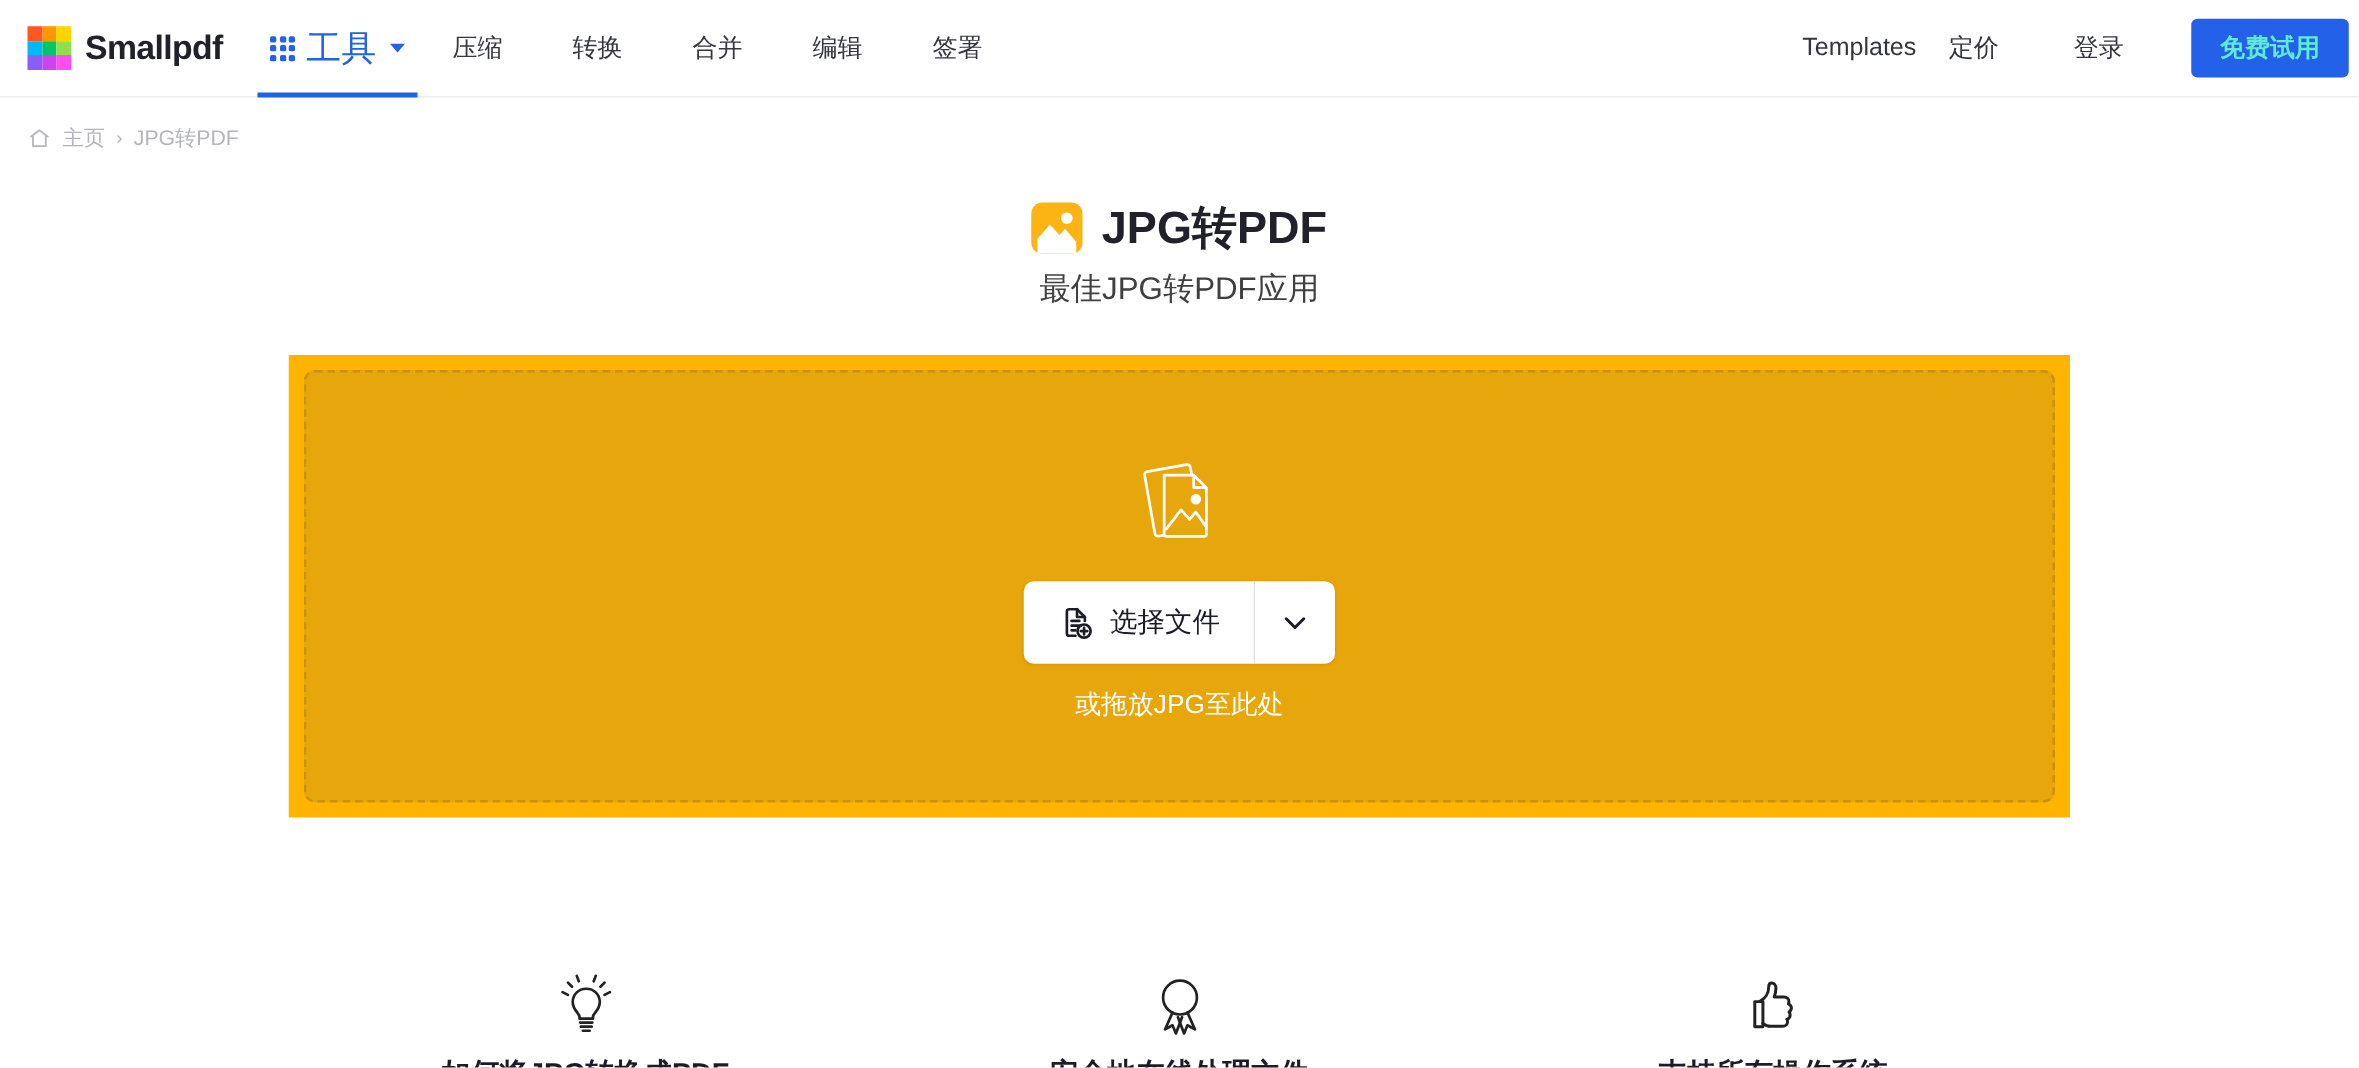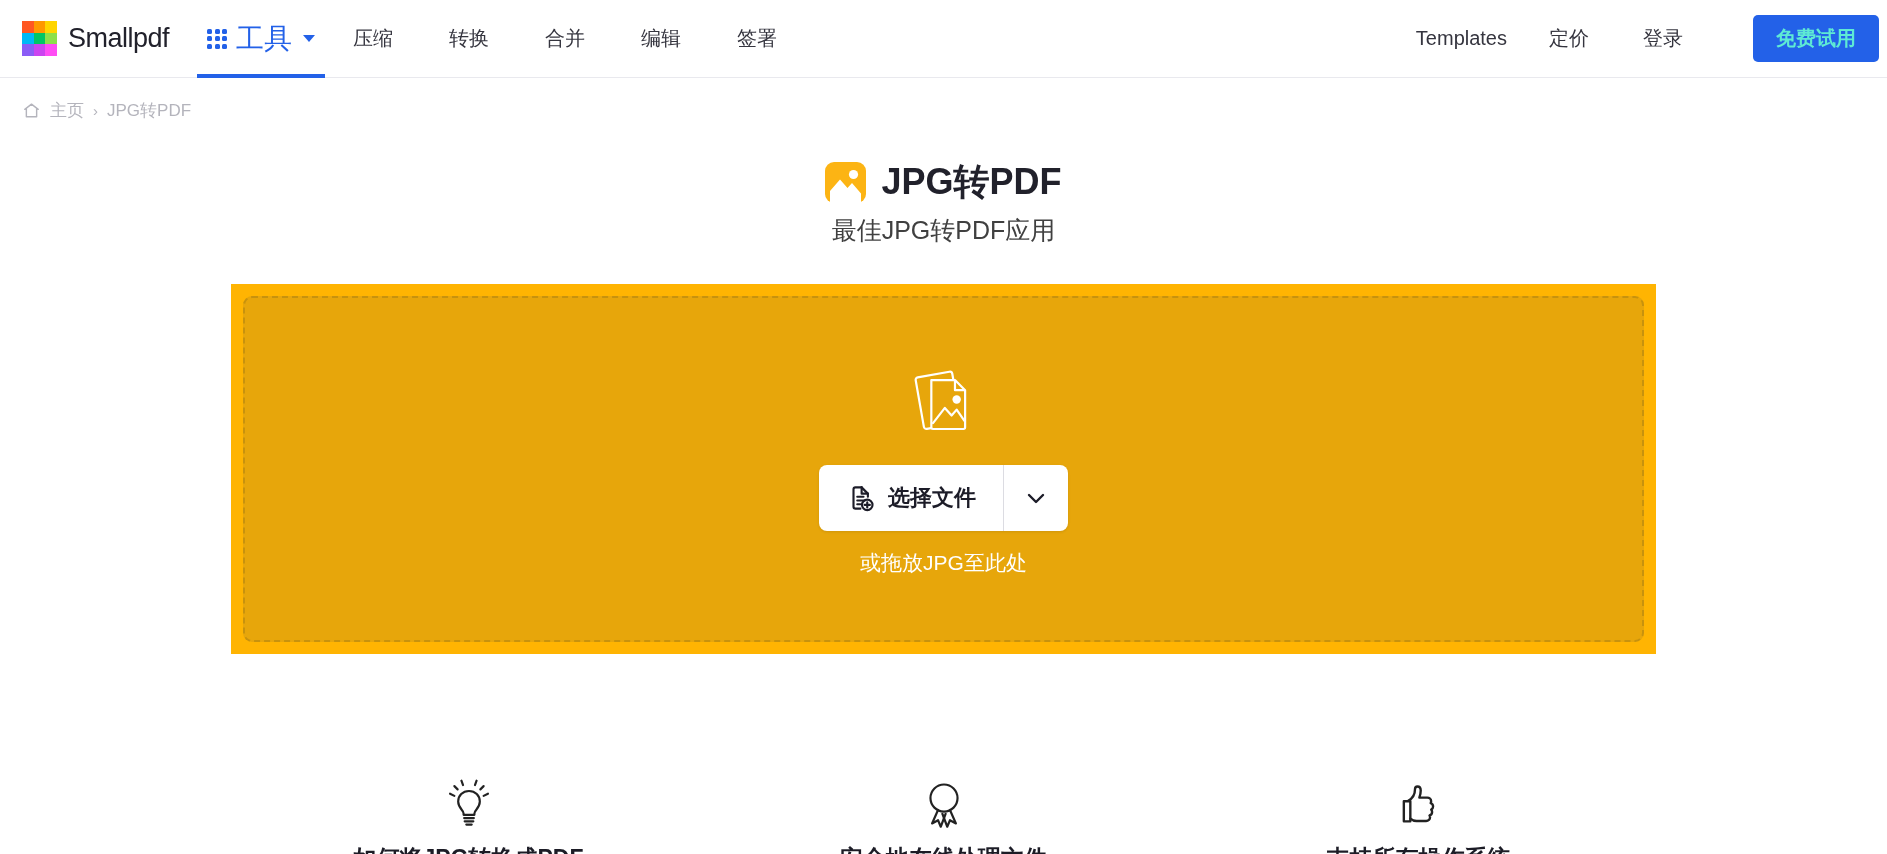--- a/index.html
+++ b/index.html
@@ -9,31 +9,31 @@
   }
   *{box-sizing:border-box;margin:0;padding:0}
   html,body{width:1887px;height:854px;overflow:hidden;background:#fff;
     font-family:"Liberation Sans","DejaVu Sans",sans-serif;color:var(--text-dark)}
 
   
   .header{height:78px;display:flex;align-items:center;border-bottom:1px solid var(--border);padding-left:22px}
   .brand{display:flex;align-items:center;gap:11px;cursor:pointer}
   .logo-grid{width:35px;height:35px;display:grid;grid-template-columns:repeat(3,1fr);grid-template-rows:repeat(3,1fr)}
   .logo-grid span{width:100%;height:100%}
-  .brand-name{font-size:27px;font-weight:normal;letter-spacing:-.5px}
+  .brand-name{font-size:27px;font-weight:bold;letter-spacing:-.5px}
   .tools{position:relative;height:78px;display:flex;align-items:center;gap:9px;margin-left:28px;padding:0 10px;color:var(--accent);cursor:pointer}
   .tools::after{content:"";position:absolute;left:0;right:0;bottom:0;height:4px;background:var(--accent)}
   .tools-label{font-size:28px}
   .grid-icon{width:20px;height:20px;display:grid;grid-template-columns:repeat(3,1fr);grid-template-rows:repeat(3,1fr);gap:2.5px}
   .grid-icon span{background:var(--accent);border-radius:1.5px}
   .caret{width:0;height:0;border-left:6px solid transparent;border-right:6px solid transparent;border-top:7px solid var(--accent);margin-left:2px}
   .nav-main{display:flex;gap:56px;margin-left:28px}
   .nav-item{font-size:20px;color:var(--text-nav);cursor:pointer}
-  .nav-right{margin-left:auto;display:flex;align-items:center;gap:42px;padding-right:8px}
-  .nav-right .nav-item.login{margin-left:12px}
+  .nav-right{margin-left:auto;display:flex;align-items:center;gap:26px;padding-right:8px}
+  .nav-right .nav-item.login{margin-left:34px}
   .cta-btn{background:var(--accent);color:#5eead4;font-size:20px;font-weight:bold;border:none;border-radius:5px;
     padding:10px 23px;margin-left:28px;cursor:pointer;font-family:inherit}
 
   
   .breadcrumb{display:flex;align-items:center;gap:9px;padding:15px 0 0 22px;color:var(--crumb);font-size:17px;height:50px}
   .breadcrumb svg{display:block}
   .crumb-sep{font-size:15px}
   .crumb-link{cursor:pointer}
 
   
@@ -42,21 +42,21 @@
   .hero-icon{width:41px;height:41px;border-radius:9px;background:var(--hero-icon);display:flex;align-items:center;justify-content:center}
   .hero-title{font-size:36px;font-weight:bold;color:var(--text-dark)}
   .hero-subtitle{font-size:25px;color:#404040;margin-top:7px}
 
   
   .dropzone{width:1425px;height:370px;margin:37px auto 0;background:var(--amber-outer);padding:12px}
   .dropzone-inner{width:100%;height:100%;background:var(--amber-inner);border:2px dashed var(--amber-dash);
     border-radius:9px;display:flex;flex-direction:column;align-items:center;justify-content:center}
   .choose-btn{margin-top:22px;height:66px;background:#fff;border:none;border-radius:8px;display:flex;align-items:stretch;
     padding:0;cursor:pointer;box-shadow:0 1px 3px rgba(0,0,0,.10);font-family:inherit}
-  .choose-main{display:flex;align-items:center;gap:12px;padding:0 27px;font-size:22px;font-weight:bold;color:#1c1c28}
+  .choose-main{display:flex;align-items:center;gap:12px;padding:0 27px;font-size:22px;font-weight:normal;color:#1c1c28}
   .choose-divider{width:1px;background:#dcdce2;margin:0}
   .choose-caret{display:flex;align-items:center;padding:0 23px}
   .drop-hint{margin-top:18px;color:#fff;font-size:21px;text-underline-offset:4px;cursor:pointer}
 
   
   .features{display:flex;justify-content:center;gap:115px;margin-top:124px}
   .feature{width:360px;display:flex;flex-direction:column;align-items:center}
   .feature-title{font-size:23px;font-weight:bold;margin-top:13px;color:#1c1c26;white-space:nowrap}
 </style>
 </head>

